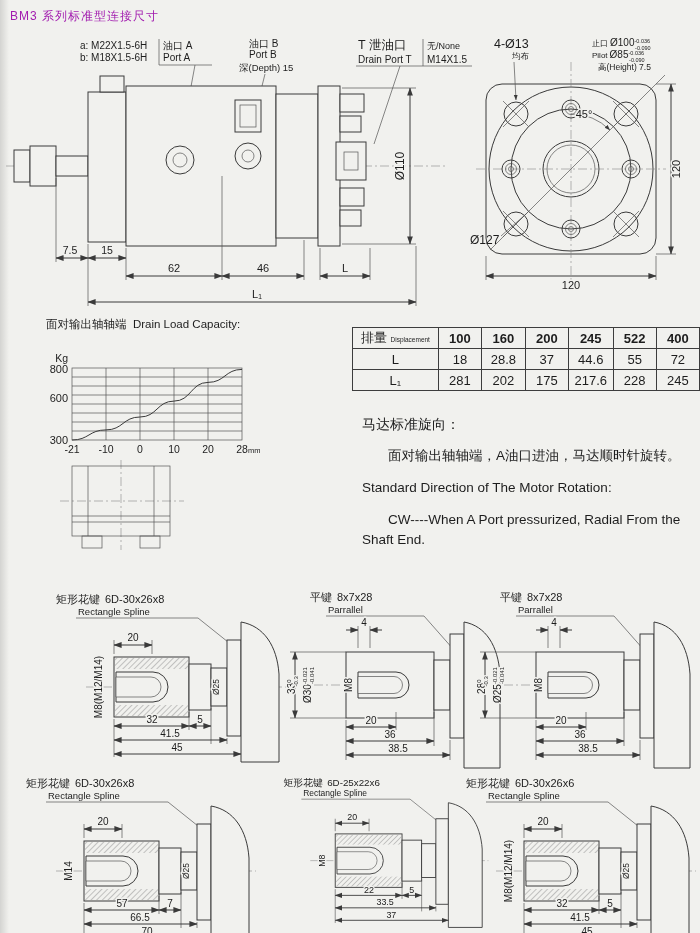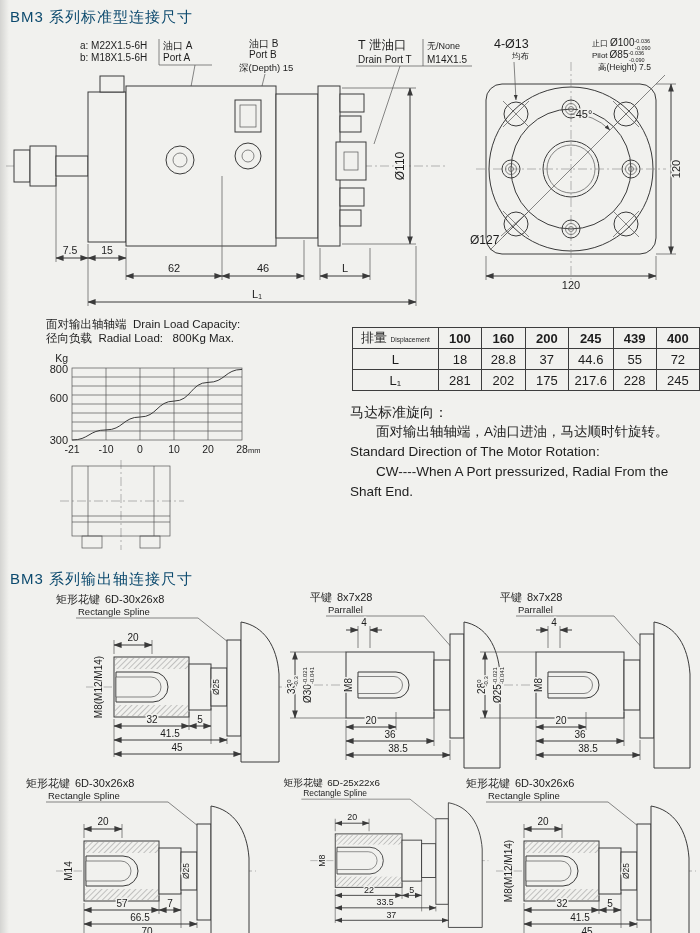--- a/index.html
+++ b/index.html
@@ -1,30 +1,30 @@
 <!DOCTYPE html>
 <html><head>
 <meta charset="utf-8">
 <style>
   html,body{margin:0;padding:0;background:#d8d8d6;}
   .page{position:relative;width:700px;height:933px;background:#f1f1ee;overflow:hidden;
         font-family:"Liberation Sans","DejaVu Sans",sans-serif;color:#1d1d1d;}
   .abs{position:absolute;}
   .edge{left:0;top:0;width:9px;height:933px;background:linear-gradient(90deg,rgba(0,0,0,.12),rgba(0,0,0,0));}
-  .sec-title{font-size:15px;letter-spacing:1px;color:#0c4a6e;}
+  .sec-title{font-size:12px;letter-spacing:1px;color:#a21caf;}
   svg{display:block;overflow:visible;}
   svg text{font-family:"Liberation Sans","DejaVu Sans",sans-serif;fill:#1d1d1d;}
   .ln{stroke:#3a3a3a;stroke-width:1;fill:none;}
   .thin{stroke:#555;stroke-width:.7;fill:none;}
   .cl{stroke:#888;stroke-width:.6;fill:none;stroke-dasharray:9 3 2 3;}
   .fillp{fill:#f1f1ee;}
   .ht{paint-order:stroke;stroke:#f1f1ee;stroke-width:3px;stroke-linejoin:round;}
   .load-block{font-size:11.5px;line-height:14px;white-space:nowrap;}
   .rot-block{width:350px;font-size:13.5px;line-height:20px;}
-  .rot-block p{margin:0;}
+  .rot-block p{margin:12px;}
   .indent{text-indent:26px;}
   table.spec{border-collapse:collapse;}
   table.spec td{border:1px solid #3d3d3d;text-align:center;font-size:13px;height:20px;padding:0 2px;}
   td.hcell{width:88px;font-size:12px;}
   td.hcell .en{font-size:6.5px;}
   td.vcell{width:41px;font-weight:bold;}
   td.lblcell{font-size:14px;}
 </style>
 </head>
 <body>
@@ -177,21 +177,20 @@
       <text class="ht" x="212" y="133" transform="rotate(-90 212 133)" text-anchor="middle" font-size="11">120</text>
       <line class="thin" x1="18" y1="220" x2="18" y2="244"></line>
       <line class="thin" x1="188" y1="220" x2="188" y2="244"></line>
       <line class="ln" x1="18" y1="240" x2="188" y2="240" marker-start="url(#ar)" marker-end="url(#ar)"></line>
       <text class="ht" x="103" y="253" text-anchor="middle" font-size="11">120</text>
     </g>
   </svg>
 
   <div class="abs load-block" style="left:46px;top:317px">
     <div><span>面对输出轴轴端</span>&nbsp;&nbsp;<span>Drain Load Capacity:</span></div>
-    <div><span>径向负载</span>&nbsp;&nbsp;<span>Radial Load:</span>&nbsp;&nbsp;&nbsp;<span>800Kg Max.</span></div>
   </div>
 
   <svg class="abs" style="left:24px;top:352px" width="242" height="108" viewBox="0 0 242 108">
     <text x="44" y="10" text-anchor="end" font-size="10.5">Kg</text>
     <text x="44" y="21" text-anchor="end" font-size="11">800</text>
     <text x="44" y="50" text-anchor="end" font-size="11">600</text>
     <text x="44" y="92" text-anchor="end" font-size="11">300</text>
     <g>
       <rect class="thin" x="48" y="16" width="170" height="72"></rect>
       <line class="thin" x1="48" y1="25" x2="218" y2="25"></line>
@@ -231,21 +230,21 @@
   </svg>
 
   <table class="spec abs" style="left:352px;top:327px">
     <tbody>
         <tr>
       <td class="hcell"><span>排量</span> <span class="en">Displacement</span></td>
       <td class="vcell">100</td>
       <td class="vcell">160</td>
       <td class="vcell">200</td>
       <td class="vcell">245</td>
-      <td class="vcell">439</td>
+      <td class="vcell">522</td>
       <td class="vcell">400</td>
     </tr>
     <tr>
       <td class="lblcell">L</td>
       <td>18</td>
       <td>28.8</td>
       <td>37</td>
       <td>44.6</td>
       <td>55</td>
       <td>72</td>
@@ -262,21 +261,20 @@
   </tbody>
     </table>
 
   <div class="abs rot-block" style="left:350px;top:402px">
     <p style="font-size:14px">马达标准旋向：</p>
     <p class="indent">面对输出轴轴端，A油口进油，马达顺时针旋转。</p>
     <p>Standard Direction of The Motor Rotation:</p>
     <p class="indent">CW----When A Port pressurized, Radial From the Shaft End.</p>
   </div>
 
-  <div class="abs sec-title" style="left:10px;top:570px">BM3  系列输出轴连接尺寸</div>
 
   <svg class="abs" style="left:52px;top:592px" width="238" height="170" viewBox="0 0 238 170">
     <text x="4" y="11" font-size="11"><tspan>矩形花键</tspan><tspan dx="5">6D-30x26x8</tspan></text>
     <text x="26" y="23" font-size="9.5">Rectangle Spline</text>
     <path class="thin" d="M24,26 H146 L186,58"></path>
     <line class="cl" x1="34" y1="95" x2="234" y2="95"></line>
     <rect class="ln fillp" x="62" y="65" width="75" height="60"></rect>
     <rect x="63" y="66" width="73" height="11" fill="url(#hatch)" stroke="none"></rect>
     <rect x="63" y="113" width="73" height="11" fill="url(#hatch)" stroke="none"></rect>
     <path class="ln" fill="url(#hatch)" d="M64,80 H101 A15,15 0 0 1 101,110 H64 Z"></path>

